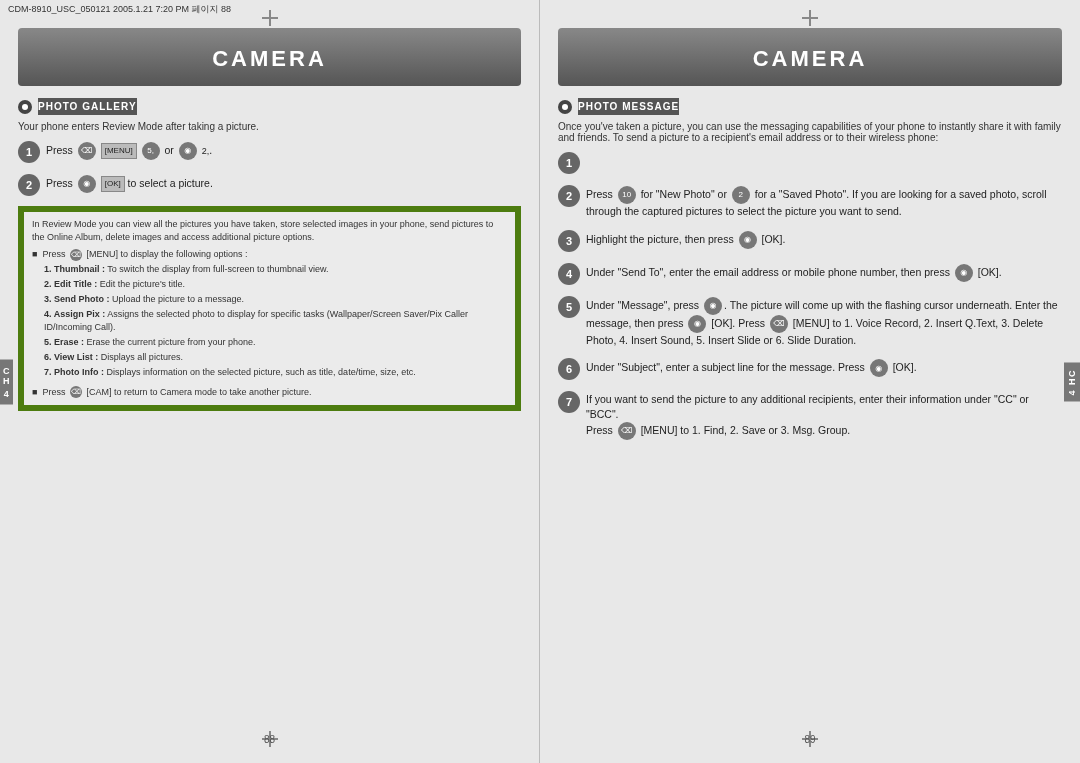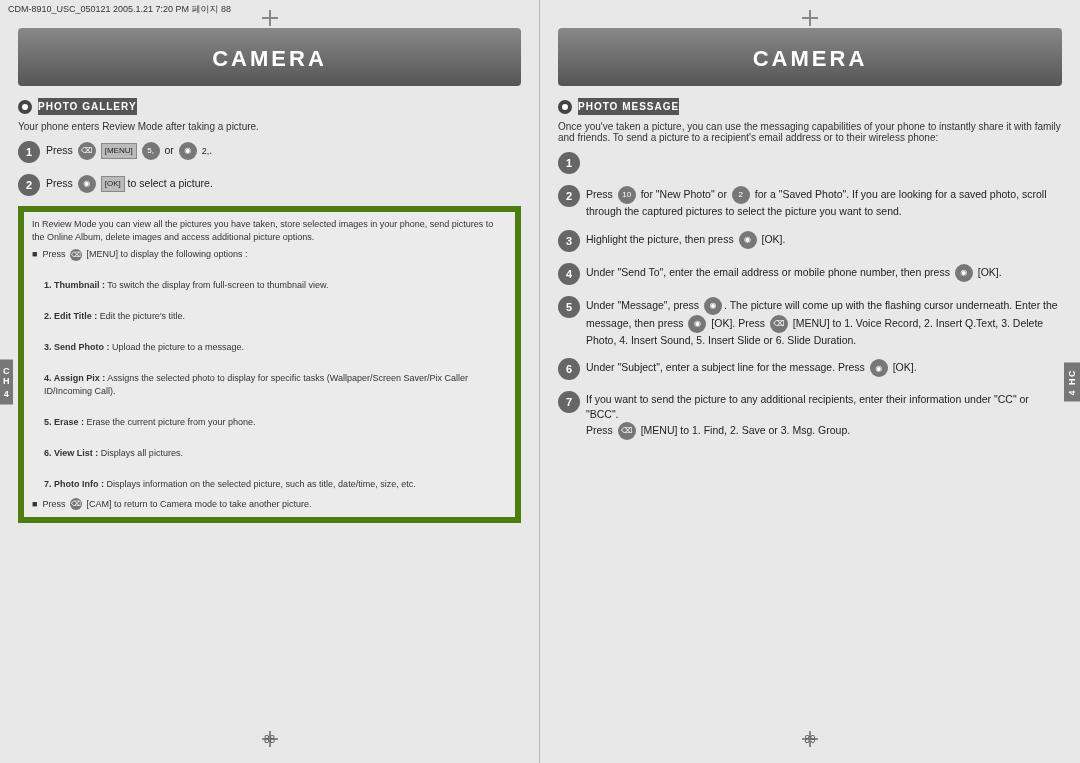--- a/index.html
+++ b/index.html
@@ -154,21 +154,21 @@
     .info-box .bullet-dot {
       margin-right: 5px;
       flex-shrink: 0;
     }
 
     .info-box .numbered-list {
       margin-left: 12px;
     }
 
     .info-box .numbered-list div {
-      margin-top: 18px;
+      margin-top: 2px;
     }
 
     
     .page-number {
       position: absolute;
       bottom: 18px;
       left: 50%;
       transform: translateX(-50%);
       font-size: 10px;
       color: #555;

